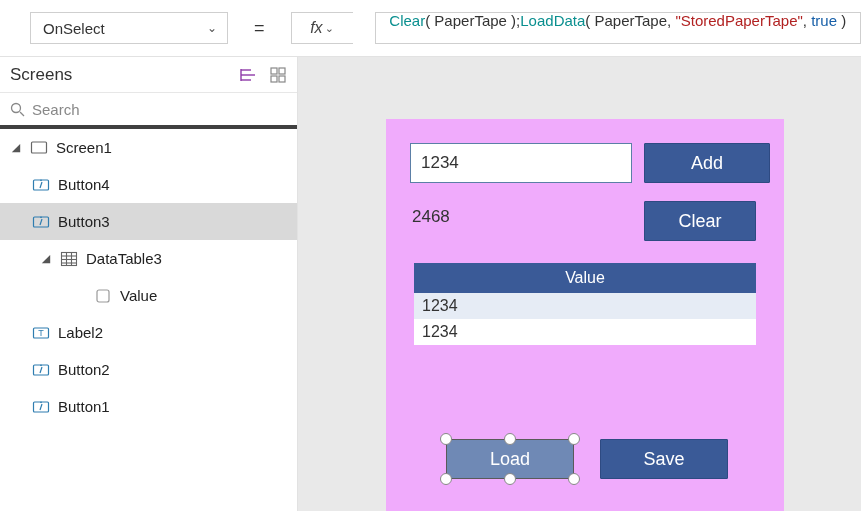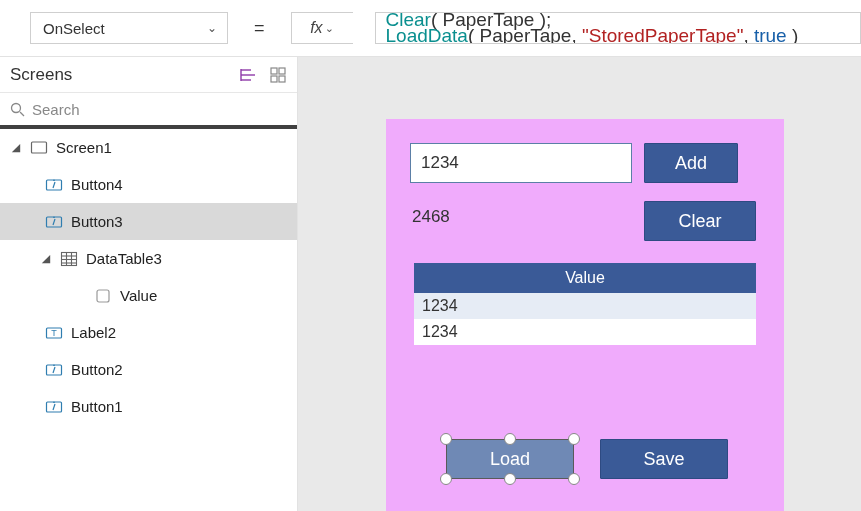--- a/index.html
+++ b/index.html
@@ -15,22 +15,22 @@
   .chev { font-size: 12px; color: #555; }
   .eq { font-size: 18px; color: #333; padding: 0 4px; }
   .fx-box {
     width: 62px; height: 32px; border: 1px solid #cfcfcf; background: #fff; border-right: none;
     display: flex; align-items: center; justify-content: center; gap: 2px; font-style: italic;
     font-family: Georgia, serif; font-size: 16px; color: #444;
   }
   .fx-box .chev { font-style: normal; font-family: "Segoe UI"; font-size: 11px; }
   .formula {
     flex: 1; height: 32px; border: 1px solid #cfcfcf; background: #fff;
-    font-family: Consolas, Menlo, monospace; font-size: 19px; padding: 0 10px;
-    line-height: 16px; display: flex; flex-direction: column; justify-content: center;
+    font-family: Consolas, Menlo, monospace; font-size: 15px; padding: 0 10px;
+    line-height: 16px; display: flex; justify-content: center;
     overflow: hidden;
   }
   .tok-fn { color: #0a8f8f; }
   .tok-id { color: #333; }
   .tok-str { color: #b22222; }
   .tok-kw { color: #175fa8; }
   .tok-p { color: #333; }
 
   
   .main { display: flex; height: calc(511px - 56px); border-top: 1px solid #e2e2e2; }
@@ -46,21 +46,21 @@
     height: 36px; display: flex; align-items: center; gap: 7px; padding: 0 10px;
     border-bottom: 4px solid #404040; color: #888; font-size: 15px;
   }
   .tree { flex: 1; overflow: auto; }
   .trow {
     height: 37px; display: flex; align-items: center; gap: 8px; padding-right: 8px;
     font-size: 15px; color: #222; cursor: default;
   }
   .trow.selected { background: #d9d9d9; }
   .ind0 { padding-left: 10px; }
-  .ind1 { padding-left: 45px; text-align: right; }
+  .ind1 { padding-left: 32px; text-align: right; }
   .ind3 { padding-left: 94px; }
   .tw { width: 12px; display: inline-flex; justify-content: center; color: #555; font-size: 11px; }
   .ticon { width: 18px; height: 18px; }
 
   
   .canvas { flex: 1; background: #e9e9e9; position: relative; }
   .screen {
     position: absolute; left: 386px; top: 118px; 
     transform: translate(-298px, -56px); 
   }
@@ -72,21 +72,21 @@
   .inp {
     position: absolute; left: 24px; top: 24px; width: 222px; height: 40px;
     border: 1px solid #5b7fa6; background: #fff; padding: 0 10px;
     font-size: 17px; color: #333; display: flex; align-items: center;
   }
   .btn {
     position: absolute; height: 40px; background: #3a5a97; color: #fff;
     display: flex; align-items: center; justify-content: center;
     font-size: 18px; font-weight: 500; border: 1px solid #2e4a82; border-radius: 1px;
   }
-  .btn.add   { left: 258px; top: 24px;  width: 94px; }
+  .btn.add   { left: 258px; top: 24px;  width: 126px; }
   .btn.clear { left: 258px; top: 82px;  width: 112px; }
   .btn.save  { left: 214px; top: 320px; width: 128px; }
   .btn.load  {
     left: 60px; top: 320px; width: 128px; background: #6f89b5; border: 1.5px solid #5a5a5a;
   }
   .sum { position: absolute; left: 26px; top: 88px; font-size: 17px; color: #333; }
 
   .table { position: absolute; left: 28px; top: 144px; width: 342px; }
   .thead {
     background: #3a5a97; color: #fff; height: 30px; display: flex; align-items: center;

